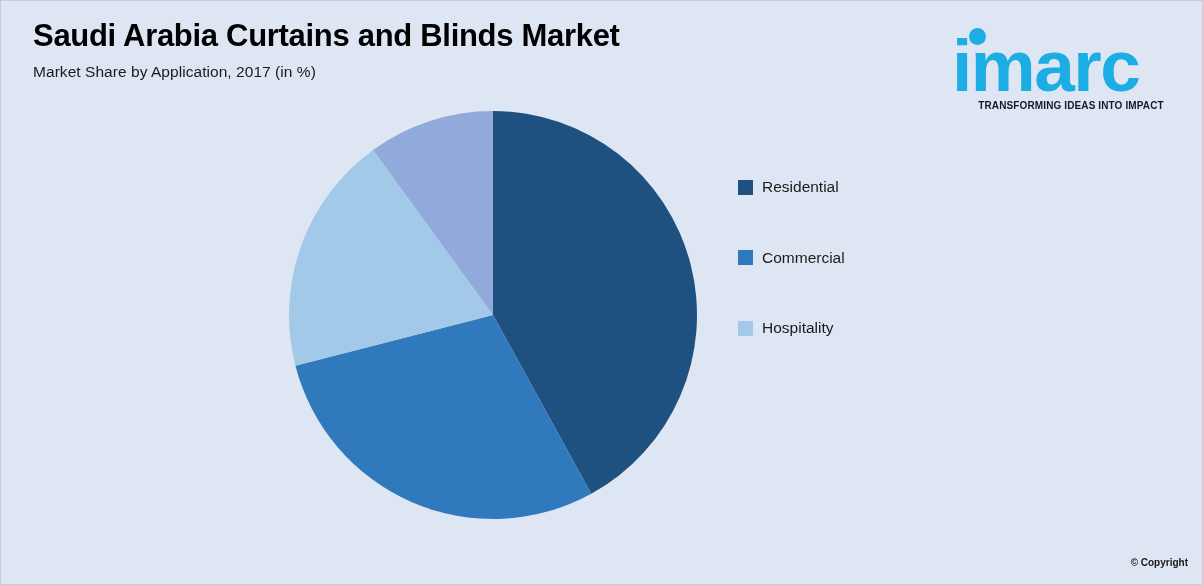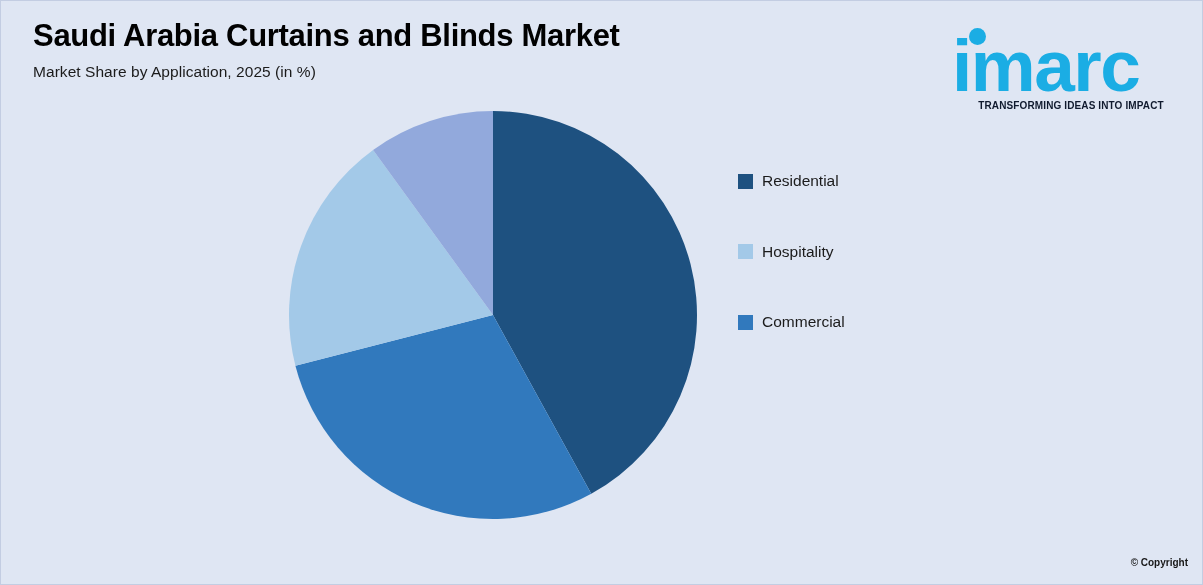--- a/index.html
+++ b/index.html
@@ -101,21 +101,21 @@
     width: 410px;
     height: 410px;
   }
 
   #pie-svg { display: block; width: 410px; height: 410px; }
 
   
   #chart-legend {
     position: absolute;
     left: 737px;
-    top: 172px;
+    top: 178px;
     width: 230px;
   }
 
   .legend-item {
     display: flex;
     align-items: center;
     height: 16px;
     margin-bottom: 54.5px;
   }
 
@@ -145,21 +145,21 @@
     font-weight: bold;
   }
 </style>
 </head>
 <body>
 
 <div id="chart-card" style="background: rgb(223, 230, 243); border-color: rgb(195, 205, 226);">
 
   <div id="header-block">
     <div id="page-title">Saudi Arabia Curtains and Blinds Market</div>
-    <div id="page-subtitle">Market Share by Application, 2025 (in %)</div>
+    <div id="page-subtitle">Market Share by Application, 2017 (in %)</div>
   </div>
 
   <div id="brand-logo">
     <div id="logo-dot" style="background: rgb(27, 173, 228);"></div>
     <div id="logo-wordmark" style="color: rgb(27, 173, 228);">imarc</div>
     <div id="logo-tagline" style="color: rgb(16, 26, 46);">TRANSFORMING IDEAS INTO IMPACT</div>
   </div>
 
   <div id="pie-chart-area">
     <svg id="pie-svg" viewBox="0 0 410 410">
@@ -173,29 +173,29 @@
   </div>
 
   <div id="chart-legend">
 
     <div class="legend-item">
       <span class="legend-swatch" style="background: rgb(30, 81, 128);"></span>
       <span class="legend-label">Residential</span>
     </div>
 
     <div class="legend-item">
+      <span class="legend-swatch" style="background: rgb(49, 121, 189);"></span>
+      <span class="legend-label">Commercial</span>
+    </div>
+
+    <div class="legend-item">
       <span class="legend-swatch" style="background: rgb(163, 201, 232);"></span>
       <span class="legend-label">Hospitality</span>
     </div>
 
-    <div class="legend-item">
-      <span class="legend-swatch" style="background: rgb(49, 121, 189);"></span>
-      <span class="legend-label">Commercial</span>
-    </div>
-
 
   </div>
 
   <div id="copyright-footer">
     <div>© Copyright</div>
   </div>
 
 </div>
 
 </body></html>

